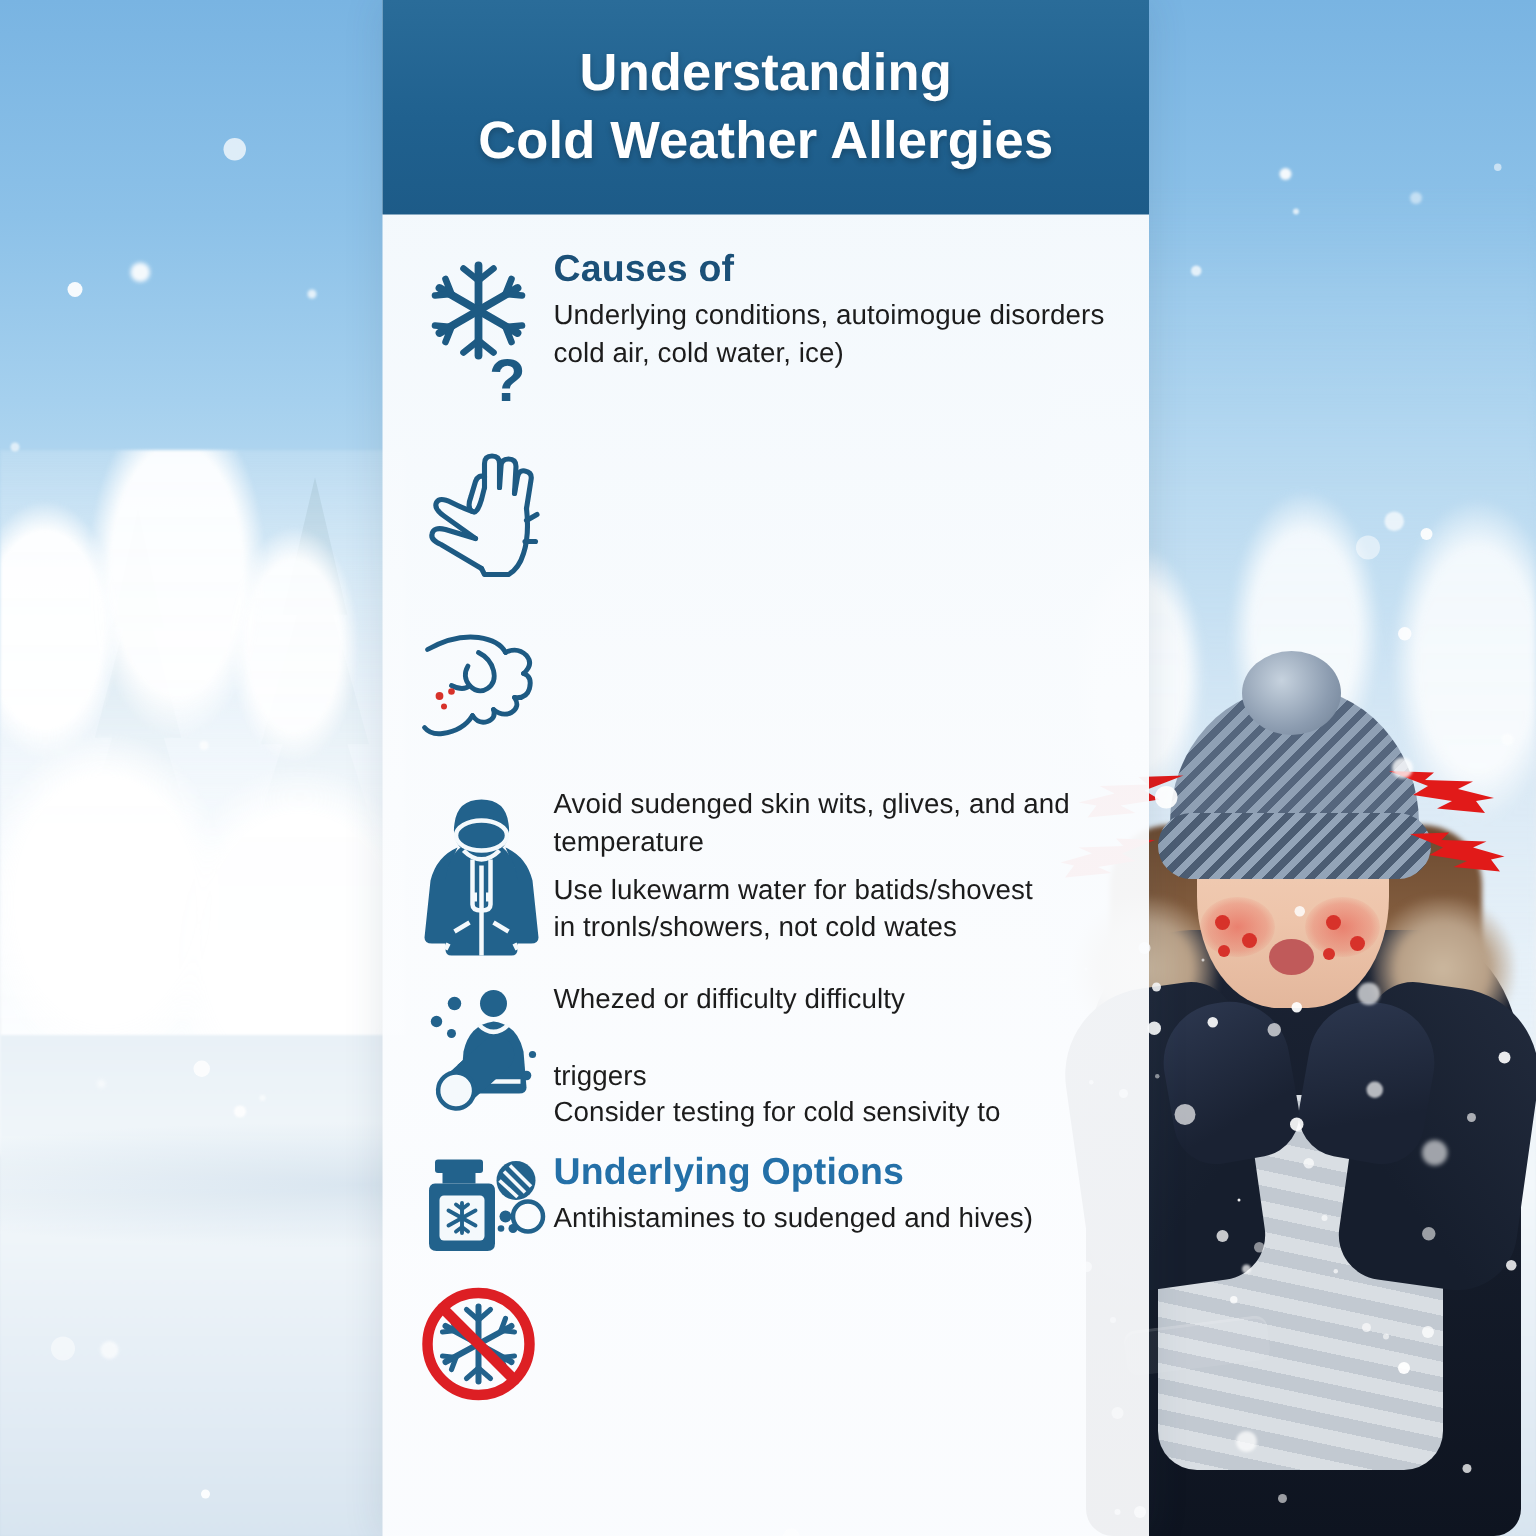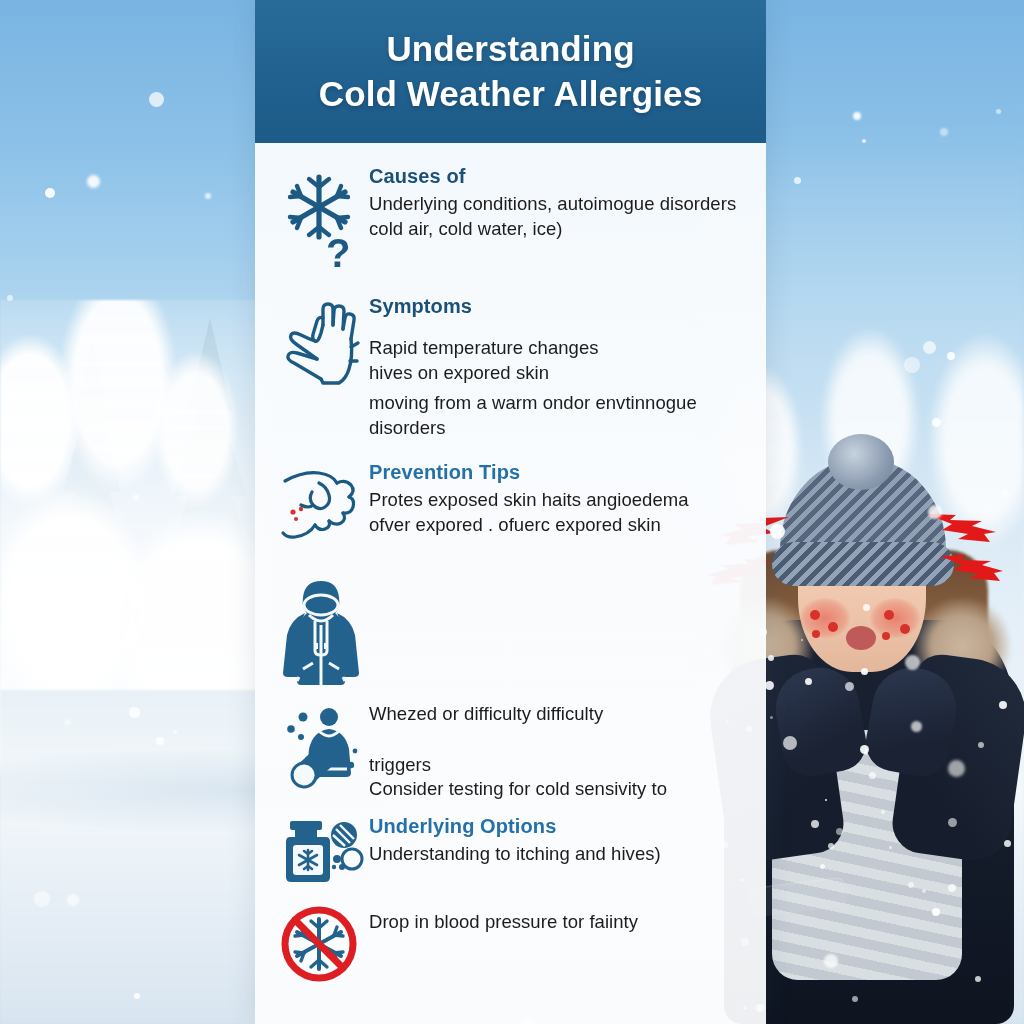--- a/index.html
+++ b/index.html
@@ -189,21 +189,21 @@
 
   .row { position: relative; display: flex; align-items: flex-start; }
   .row-icon {
     flex: 0 0 96px; display: flex; align-items: flex-start; justify-content: center;
     padding-top: 4px;
   }
   .row-text { flex: 1 1 auto; padding-right: 4px; }
 
   .sec-head {
     margin: 0 0 5px 0;
-    color: #1b5078; font-size: 20px; font-weight: bold; letter-spacing: .1px;
+    color: #1b5078; font-size: 25px; font-weight: bold; letter-spacing: .1px;
     text-shadow: 0 1px 2px rgba(255,255,255,.9);
   }
   .sec-head.bright { color: #2470a8; }
   .body-line {
     margin: 0; color: #1c1c1c; font-size: 18.5px; line-height: 1.22;
     letter-spacing: .05px;
   }
   .body-line + .body-line { margin-top: 2px; }
   .gap-s { height: 14px; }
   .gap-m { height: 22px; }
@@ -366,29 +366,20 @@
               <path d="M64,30 L66,19 Q67,14 71,15 Q76,16 75,21 L72,40"></path>
               <path d="M44,26 L42,34 Q39,44 36,42 Q32,40 35,32 L38,22 Q40,17 44,19"></path>
               <path d="M36,42 Q30,40 22,36 Q14,32 12,36 Q10,40 17,45 L38,60"></path>
               <path d="M38,60 Q28,57 18,54 Q10,52 9,57 Q8,61 15,64 L42,80"></path>
               <path d="M72,40 Q74,58 70,70 Q67,80 60,84 L44,84 L42,80"></path>
               <path d="M72,48 L79,44"></path>
               <path d="M71,62 L78,62"></path>
             </g>
           </svg>
         </div>
-        <div class="row-text">
-          <h2 class="sec-head">Symptoms</h2>
-          <div class="gap-s"></div>
-          <p class="body-line">Rapid temperature changes</p>
-          <p class="body-line">hives on expored skin</p>
-          <div style="height:8px"></div>
-          <p class="body-line">moving from a warm ondor envtinnogue</p>
-          <p class="body-line">disorders</p>
-        </div>
       </div>
 
       <div class="gap-m"></div>
 
       <div class="row">
         <div class="row-icon">
           <svg class="ico" width="84" height="78" viewBox="0 0 84 78">
             <g stroke="#1d5a83" stroke-width="3.2" fill="none" stroke-linecap="round" stroke-linejoin="round">
               <path d="M6,16 Q24,6 40,8 Q54,10 58,18"></path>
               <path d="M58,18 Q66,14 72,20 Q77,26 70,32"></path>
@@ -397,25 +388,20 @@
               <path d="M50,56 Q52,62 46,64 Q40,66 36,60"></path>
               <path d="M36,60 Q30,70 16,72 Q8,73 4,68"></path>
               <path d="M40,18 Q48,22 50,30 Q52,38 46,42 Q40,46 34,40 Q29,34 33,27"></path>
               <path d="M22,40 Q30,44 34,40"></path>
             </g>
             <circle cx="14" cy="47" r="2.6" fill="#d7322a"></circle>
             <circle cx="22" cy="44" r="2.2" fill="#d7322a"></circle>
             <circle cx="17" cy="54" r="2.0" fill="#d7322a"></circle>
           </svg>
         </div>
-        <div class="row-text">
-          <h2 class="sec-head bright">Prevention Tips</h2>
-          <p class="body-line">Protes exposed skin haits angioedema</p>
-          <p class="body-line">ofver expored . ofuerc expored skin</p>
-        </div>
       </div>
 
       <div class="gap-l"></div>
 
       <div class="row">
         <div class="row-icon">
           <svg class="ico" width="84" height="112" viewBox="0 0 84 112">
             <g fill="#22628c">
               <path d="M42,4 Q26,4 24,20 Q22,32 30,38 L54,38 Q62,32 60,20 Q58,4 42,4 Z"></path>
               <path d="M26,36 Q12,42 8,58 L4,96 Q4,100 9,100 L20,100 L20,50 Z"></path>
@@ -431,20 +417,27 @@
               <path d="M60,92 L50,86"></path>
               <path d="M20,100 L18,104"></path>
               <path d="M64,100 L66,104"></path>
             </g>
             <g stroke="#f4f9fc" stroke-width="2">
               <line x1="38" y1="66" x2="38" y2="72"></line>
               <line x1="42" y1="66" x2="42" y2="72"></line>
               <line x1="46" y1="66" x2="46" y2="72"></line>
             </g>
           </svg>
+        </div>
+        <div class="row-text">
+          <p class="body-line">Avoid sudenged skin wits, glives, and and</p>
+          <p class="body-line">temperature</p>
+          <div style="height:10px"></div>
+          <p class="body-line">Use lukewarm water for batids/shovest</p>
+          <p class="body-line">in tronls/showers, not cold wates</p>
         </div>
       </div>
 
       <div class="gap-s"></div>
 
       <div class="row">
         <div class="row-icon">
           <svg class="ico" width="84" height="92" viewBox="0 0 84 92">
             <g fill="#22628c">
               <circle cx="50" cy="10" r="9"></circle>
@@ -503,21 +496,21 @@
               </g>
               <circle cx="78" cy="40" r="10" fill="none" stroke="#22628c" stroke-width="3"></circle>
               <circle cx="63" cy="40" r="4" fill="#22628c"></circle>
               <circle cx="68" cy="48" r="3" fill="#22628c"></circle>
               <circle cx="60" cy="48" r="2.2" fill="#22628c"></circle>
             </g>
           </svg>
         </div>
         <div class="row-text">
           <h2 class="sec-head bright">Underlying Options</h2>
-          <p class="body-line">Understanding to itching and hives)</p>
+          <p class="body-line">Antihistamines to sudenged and hives)</p>
         </div>
       </div>
 
       <div class="gap-s"></div>
 
       <div class="row">
         <div class="row-icon">
           <svg class="ico" width="84" height="82" viewBox="0 0 84 82">
             <g stroke="#22628c" stroke-width="4" stroke-linecap="round" fill="none">
               <line x1="40" y1="16" x2="40" y2="66"></line>
@@ -537,21 +530,20 @@
                 <line x1="25" y1="50" x2="16" y2="49"></line>
                   <line x1="25" y1="50" x2="22" y2="58"></line>
               </g>
             </g>
             <circle cx="40" cy="41" r="34" fill="none" stroke="#dd1f24" stroke-width="7"></circle>
             <line x1="16" y1="17" x2="64" y2="65" stroke="#dd1f24" stroke-width="7" stroke-linecap="round"></line>
           </svg>
         </div>
         <div class="row-text">
           <div style="height:12px"></div>
-          <p class="body-line">Drop in blood pressure tor faiinty</p>
         </div>
       </div>
 
     </div>
   </div>
 
   <div id="snow-layer">
       <div class="snow" style="left: 67px; top: 894px; width: 12px; height: 12px; opacity: 0.65; filter: blur(1.1px);"></div>
       <div class="snow" style="left: 45px; top: 188px; width: 10px; height: 10px; opacity: 0.92; filter: blur(0.4px);"></div>
       <div class="snow" style="left: 129px; top: 707px; width: 11px; height: 11px; opacity: 0.82; filter: blur(0.4px);"></div>

